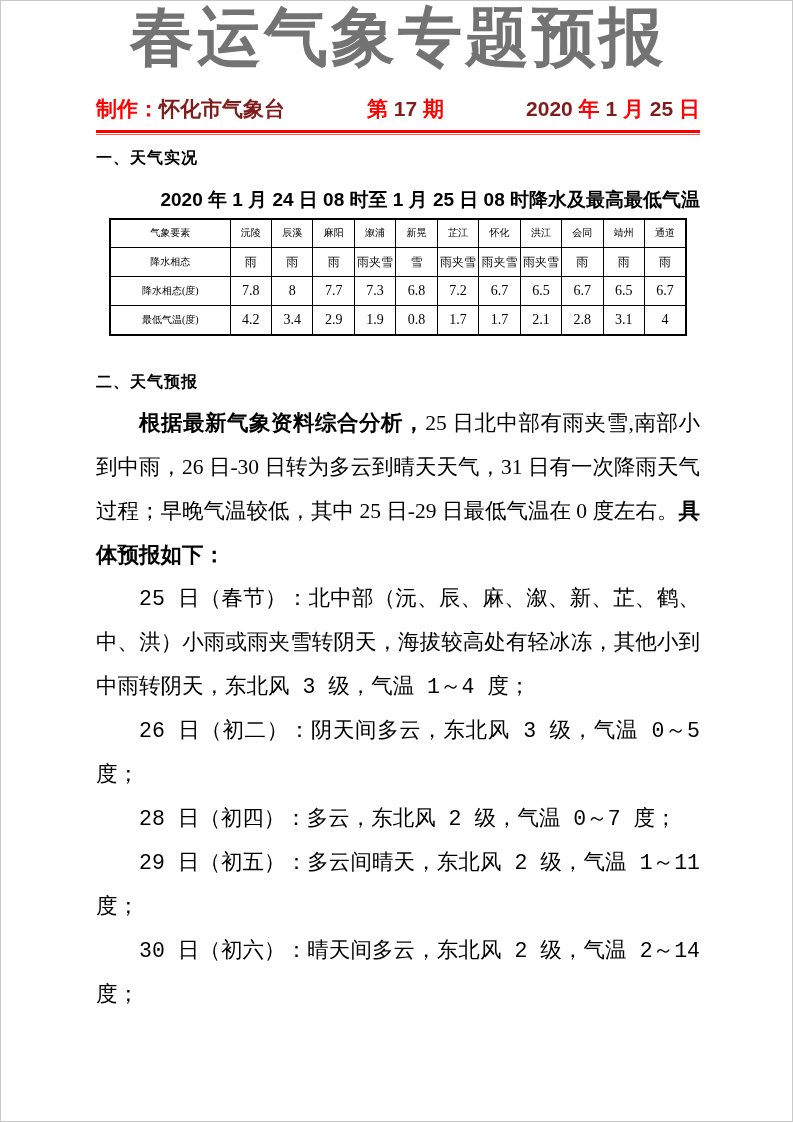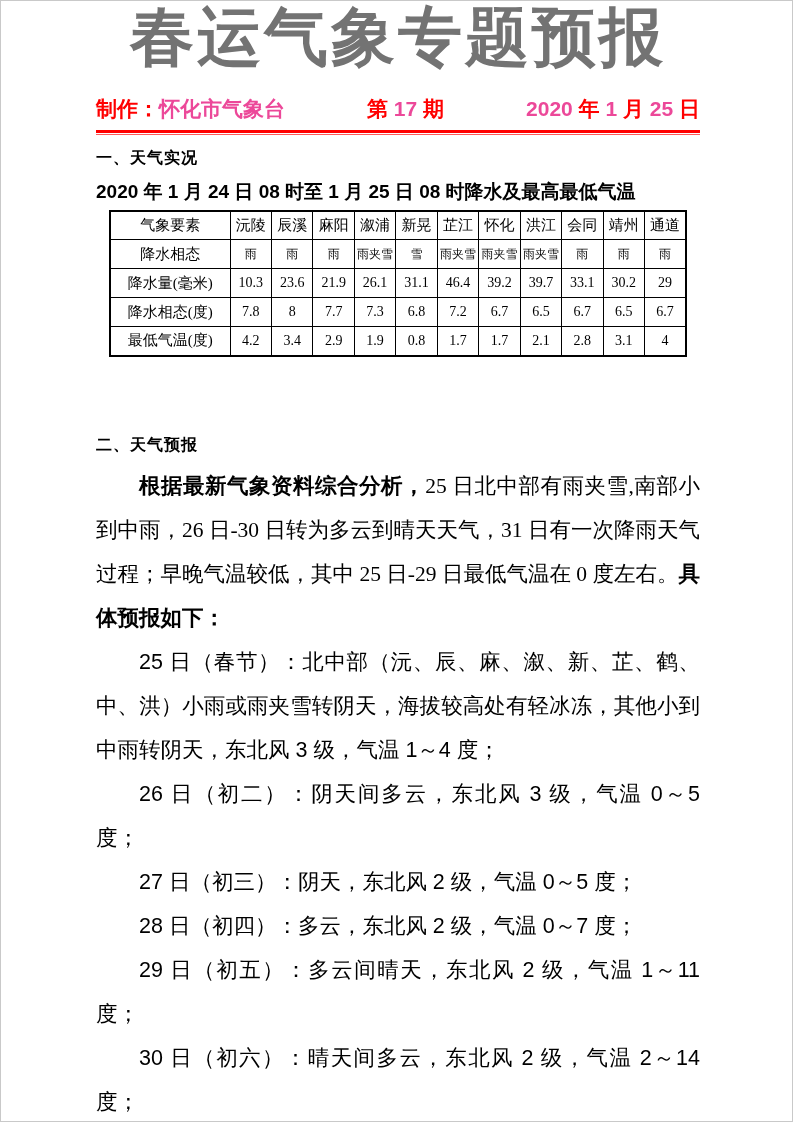--- a/index.html
+++ b/index.html
@@ -32,81 +32,81 @@
     margin-top:20px;
     display:flex;
     justify-content:space-between;
     align-items:baseline;
     font-size:21px;
     font-weight:bold;
     font-family:"Liberation Sans","DejaVu Sans",sans-serif;
     white-space:pre;
   }
   .red { color:#ff0000; }
-  .black { color:#ec4899; }
+  .black { color:#7f1d1d; }
   .red-rule {
     margin-top:7px;
     height:5px;
     border-top:3px solid #ff0000;
     border-bottom:1px solid #ff5a5a;
   }
   .section-heading {
     margin-top:13px;
     font-size:16px;
     font-weight:bold;
     font-family:"Liberation Sans","DejaVu Sans",sans-serif;
     letter-spacing:1px;
   }
   .table-title {
-    margin-top:10px;
-    text-align:left;
+    margin-top:18px;
+    text-align:right;
     font-size:19px;
     font-weight:bold;
     font-family:"Liberation Sans","DejaVu Sans",sans-serif;
   }
   table.obs {
     margin-top:5px;
     margin-left:13px;
     width:578px;
     border-collapse:collapse;
     table-layout:fixed;
     border:2px solid #000;
   }
   table.obs td {
     border:1px solid #000;
     text-align:center;
     vertical-align:middle;
     height:29px;
-    font-size:15px;
+    font-size:10px;
     padding:0 1px;
     overflow:hidden;
   }
   table.obs td.label-col { width:120px; }
   table.obs td.num { font-size:14px; font-family:"Liberation Serif","DejaVu Serif",serif; }
   table.obs td.phase { font-size:12px; }
-  .section2-heading { margin-top:78px; }
+  .section2-heading { margin-top:36px; }
   .body-para {
     margin-top:8px;
     font-size:21.5px;
     line-height:44px;
     text-align:justify;
     text-indent:2em;
     font-family:"Liberation Serif","DejaVu Serif",serif;
   }
   .body-para .lead-bold, .body-para .tail-bold {
     font-weight:bold;
     font-family:Liberation Serif, serif;
   }
   .forecast-list p {
     font-size:21.5px;
     line-height:44px;
     text-align:justify;
     text-indent:2em;
     margin:0;
-    font-family:Liberation Sans, sans-serif;
+    font-family:Liberation Mono, monospace;
   }
 </style>
 </head>
 <body>
 
 <div class="page">
   <div class="content">
 
     <h1 class="doc-title">春运气象专题预报</h1>
 
@@ -146,34 +146,20 @@
             <td class="phase">雨夹雪</td>
             <td class="phase">雪</td>
             <td class="phase">雨夹雪</td>
             <td class="phase">雨夹雪</td>
             <td class="phase">雨夹雪</td>
             <td class="phase">雨</td>
             <td class="phase">雨</td>
             <td class="phase">雨</td>
           </tr>
           <tr>
-            <td class="label-col">降水量(毫米)</td>
-            <td class="num">10.3</td>
-            <td class="num">23.6</td>
-            <td class="num">21.9</td>
-            <td class="num">26.1</td>
-            <td class="num">31.1</td>
-            <td class="num">46.4</td>
-            <td class="num">39.2</td>
-            <td class="num">39.7</td>
-            <td class="num">33.1</td>
-            <td class="num">30.2</td>
-            <td class="num">29</td>
-          </tr>
-          <tr>
             <td class="label-col">降水相态(度)</td>
             <td class="num">7.8</td>
             <td class="num">8</td>
             <td class="num">7.7</td>
             <td class="num">7.3</td>
             <td class="num">6.8</td>
             <td class="num">7.2</td>
             <td class="num">6.7</td>
             <td class="num">6.5</td>
             <td class="num">6.7</td>
@@ -197,20 +183,19 @@
         </tbody>
     </table>
 
     <h2 class="section-heading section2-heading">二、天气预报</h2>
 
     <p class="body-para"><span class="lead-bold">根据最新气象资料综合分析，</span><span>25 日北中部有雨夹雪,南部小到中雨，26 日-30 日转为多云到晴天天气，31 日有一次降雨天气过程；早晚气温较低，其中 25 日-29 日最低气温在 0 度左右。</span><span class="tail-bold">具体预报如下：</span></p>
 
     <div class="forecast-list">
         <p>25 日（春节）：北中部（沅、辰、麻、溆、新、芷、鹤、中、洪）小雨或雨夹雪转阴天，海拔较高处有轻冰冻，其他小到中雨转阴天，东北风 3 级，气温 1～4 度；</p>
         <p>26 日（初二）：阴天间多云，东北风 3 级，气温 0～5 度；</p>
-        <p>27 日（初三）：阴天，东北风 2 级，气温 0～5 度；</p>
         <p>28 日（初四）：多云，东北风 2 级，气温 0～7 度；</p>
         <p>29 日（初五）：多云间晴天，东北风 2 级，气温 1～11 度；</p>
         <p>30 日（初六）：晴天间多云，东北风 2 级，气温 2～14 度；</p>
       </div>
 
   </div>
 </div>
 
 </body></html>

